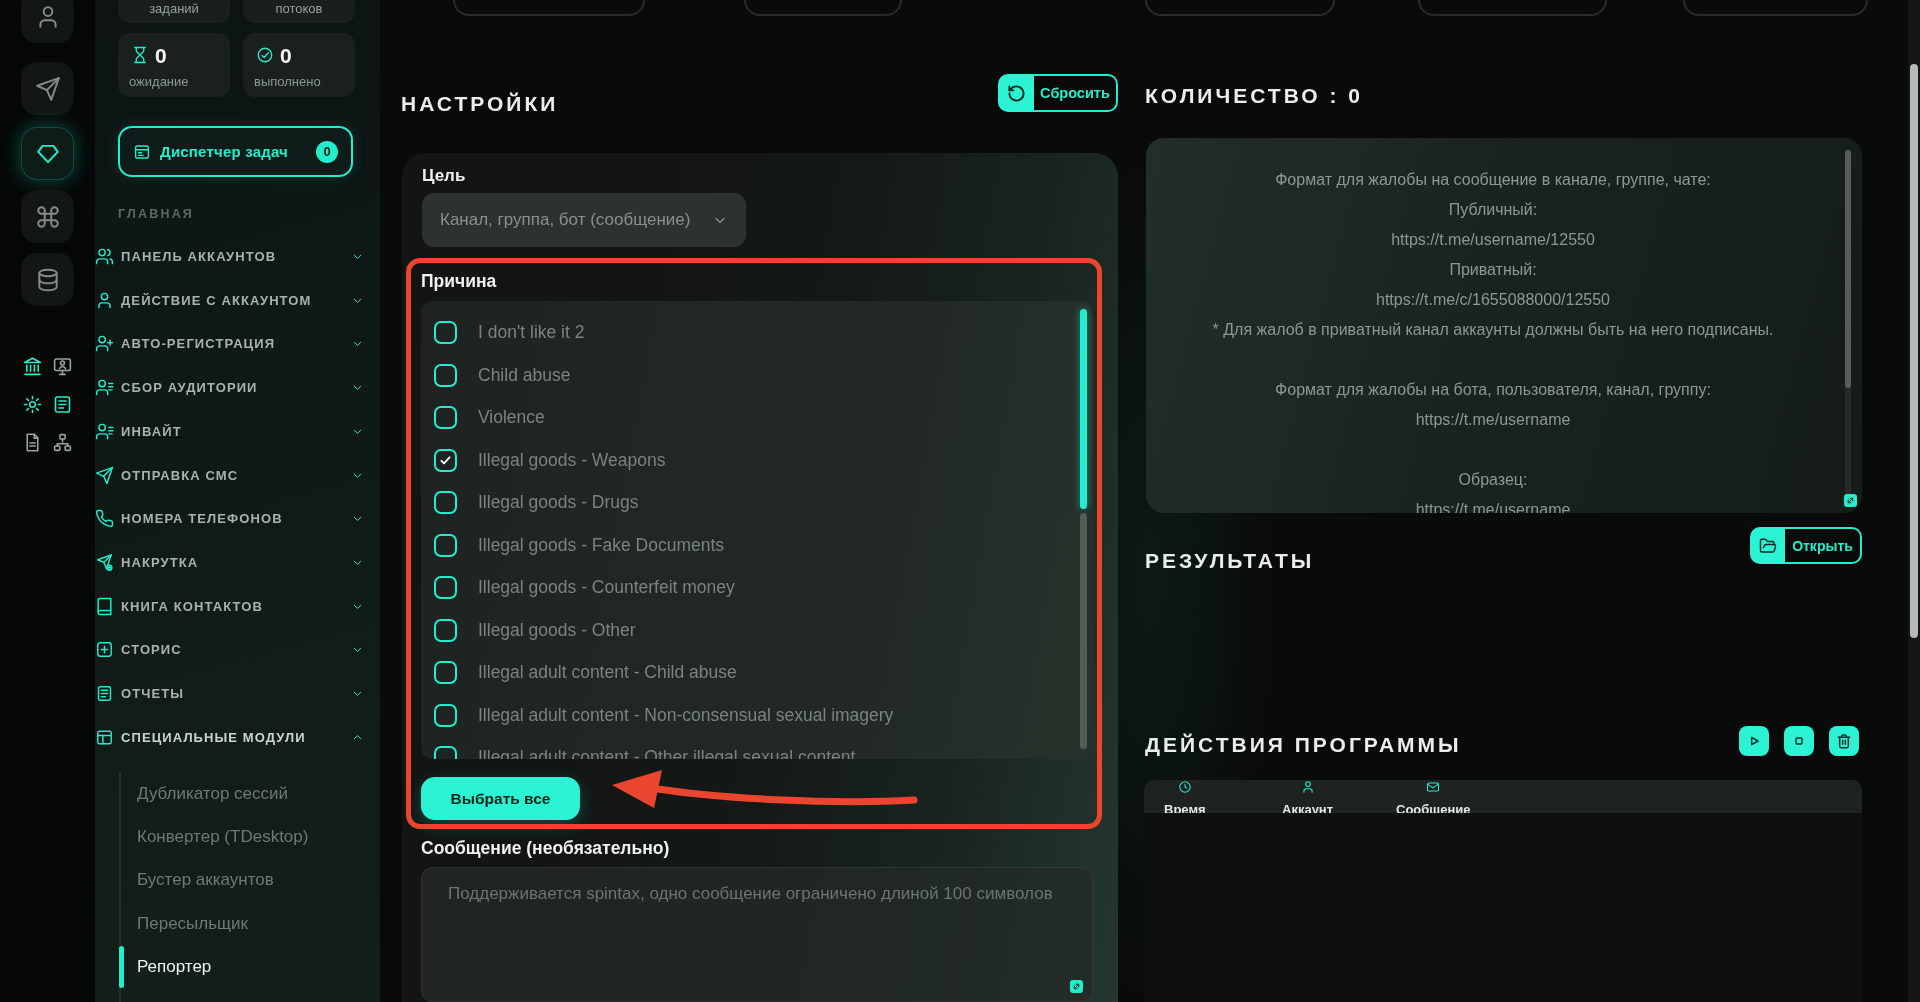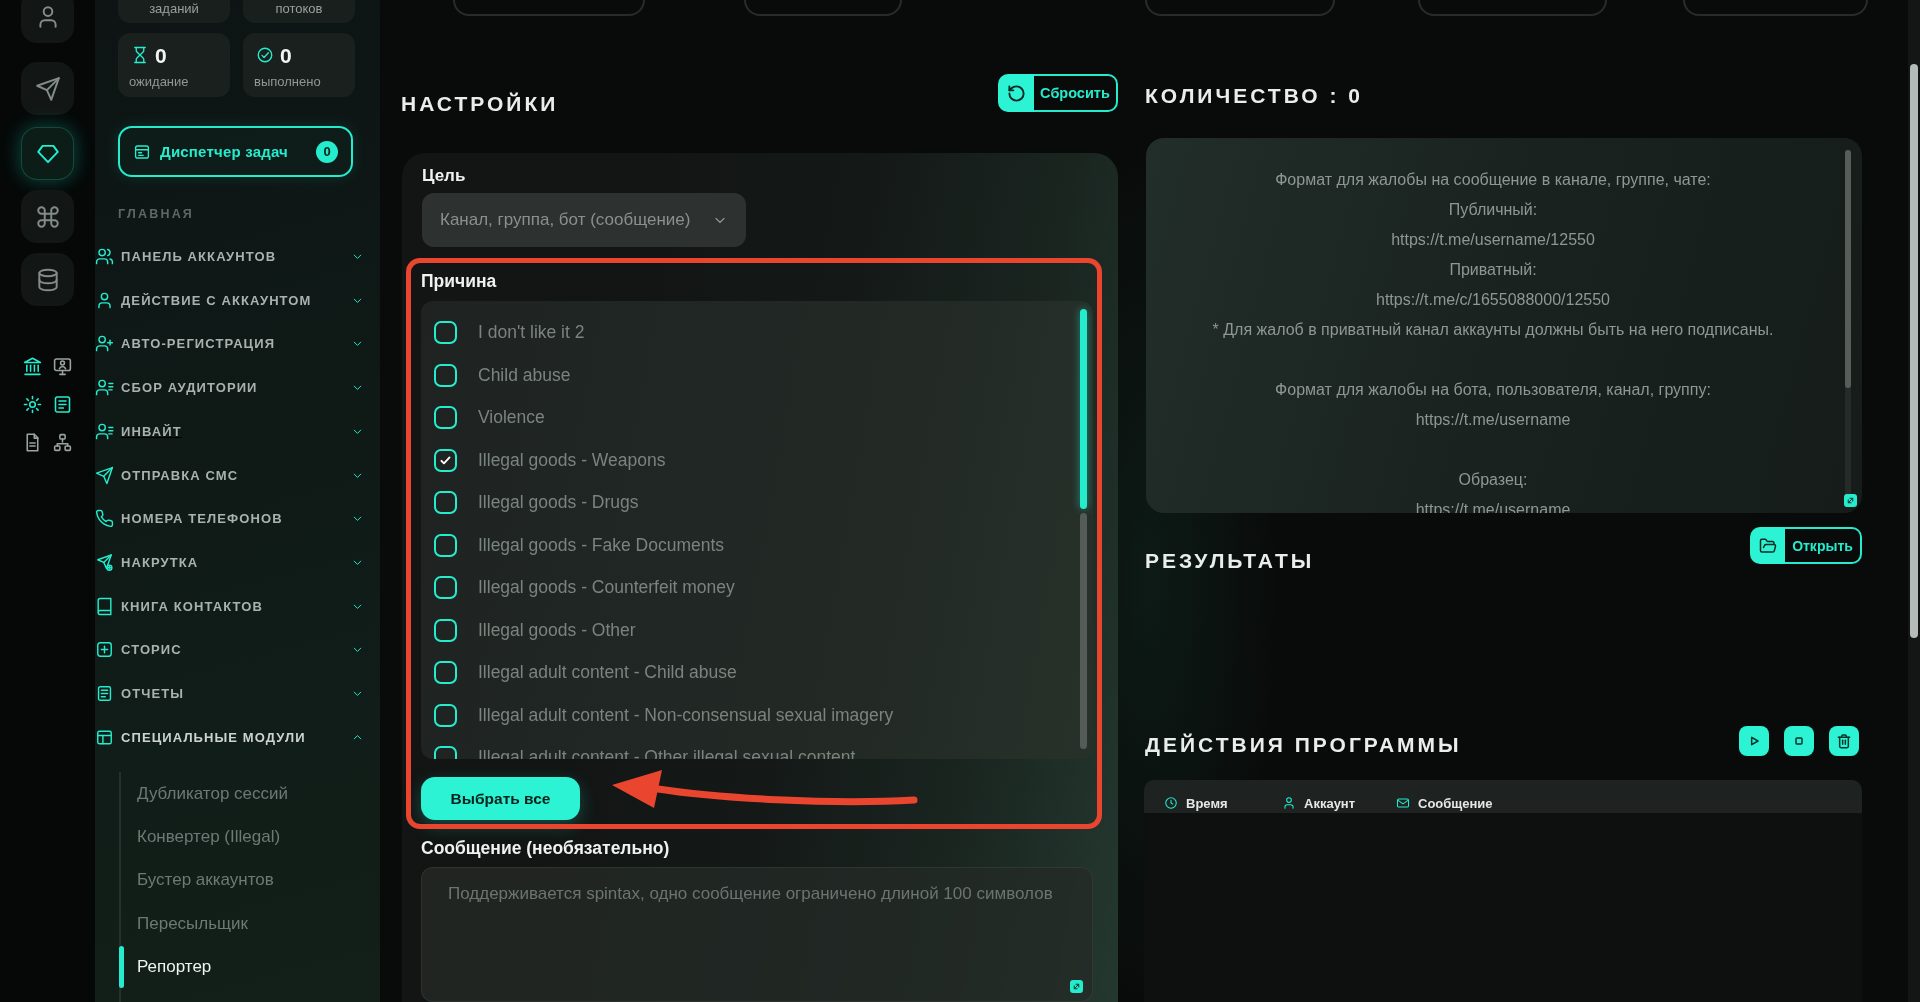--- a/index.html
+++ b/index.html
@@ -103,21 +103,21 @@
   .info-text { position:absolute; left:22px; top:27px; width:650px; font-size:16px; line-height:30px;
     color:#8e9793; white-space:pre-wrap;text-align:center; }
   .info-scroll-track { position:absolute; left:699px; top:12px; width:6px; height:352px; border-radius:3px; background:#262b29; }
   .info-scroll-thumb { position:absolute; left:699px; top:12px; width:6px; height:238px; border-radius:3px;
     background:#575e5a; cursor:pointer; }
   .action-btns { position:absolute; left:1739px; top:726px; display:flex; gap:15px; }
   .mini-btn { width:30px; height:30px; border-radius:8px; background:var(--tealBright); border:none;
     display:flex; align-items:center; justify-content:center; color:#08312a; cursor:pointer; }
   .table-header { position:absolute; left:1144px; top:780px; width:718px; height:33px;
     background:#1e2221; border-radius:10px 10px 0 0; }
-  .th { position:absolute; top:0; height:46px; display:flex; align-items:center; gap:8px; }
+  .th { position:absolute; top:0; height:46px; display:flex; align-items:center; gap:8px;flex-direction:column; }
   .th span { font-size:13px; font-weight:700; color:#e4e9e7; }
   .table-body { position:absolute; left:1144px; top:813px; width:718px; height:189px; background:#0d100f; }
 
   
   .page-scroll-track { position:absolute; left:1908px; top:0; width:12px; height:1002px; background:#131615; }
   .page-scroll-thumb { position:absolute; left:1910px; top:64px; width:8px; height:574px; border-radius:4px;
     background:#b4bbb8; cursor:pointer; }
 </style>
 </head>
 <body>
@@ -444,21 +444,21 @@
         </span>
       </div>
     </div>
 
   <div class="submenu-line"></div>
   <div>
       <div class="submenu-item" style="top: 775px;">
         <span>Дубликатор сессий</span>
       </div>
       <div class="submenu-item" style="top: 818px;">
-        <span>Конвертер (Illegal)</span>
+        <span>Конвертер (TDesktop)</span>
       </div>
       <div class="submenu-item" style="top: 861px;">
         <span>Бустер аккаунтов</span>
       </div>
       <div class="submenu-item" style="top: 905px;">
         <span>Пересыльщик</span>
       </div>
       <div class="submenu-item active" style="top: 948px;">
         <span class="active-bar"></span>
         <span>Репортер</span>

